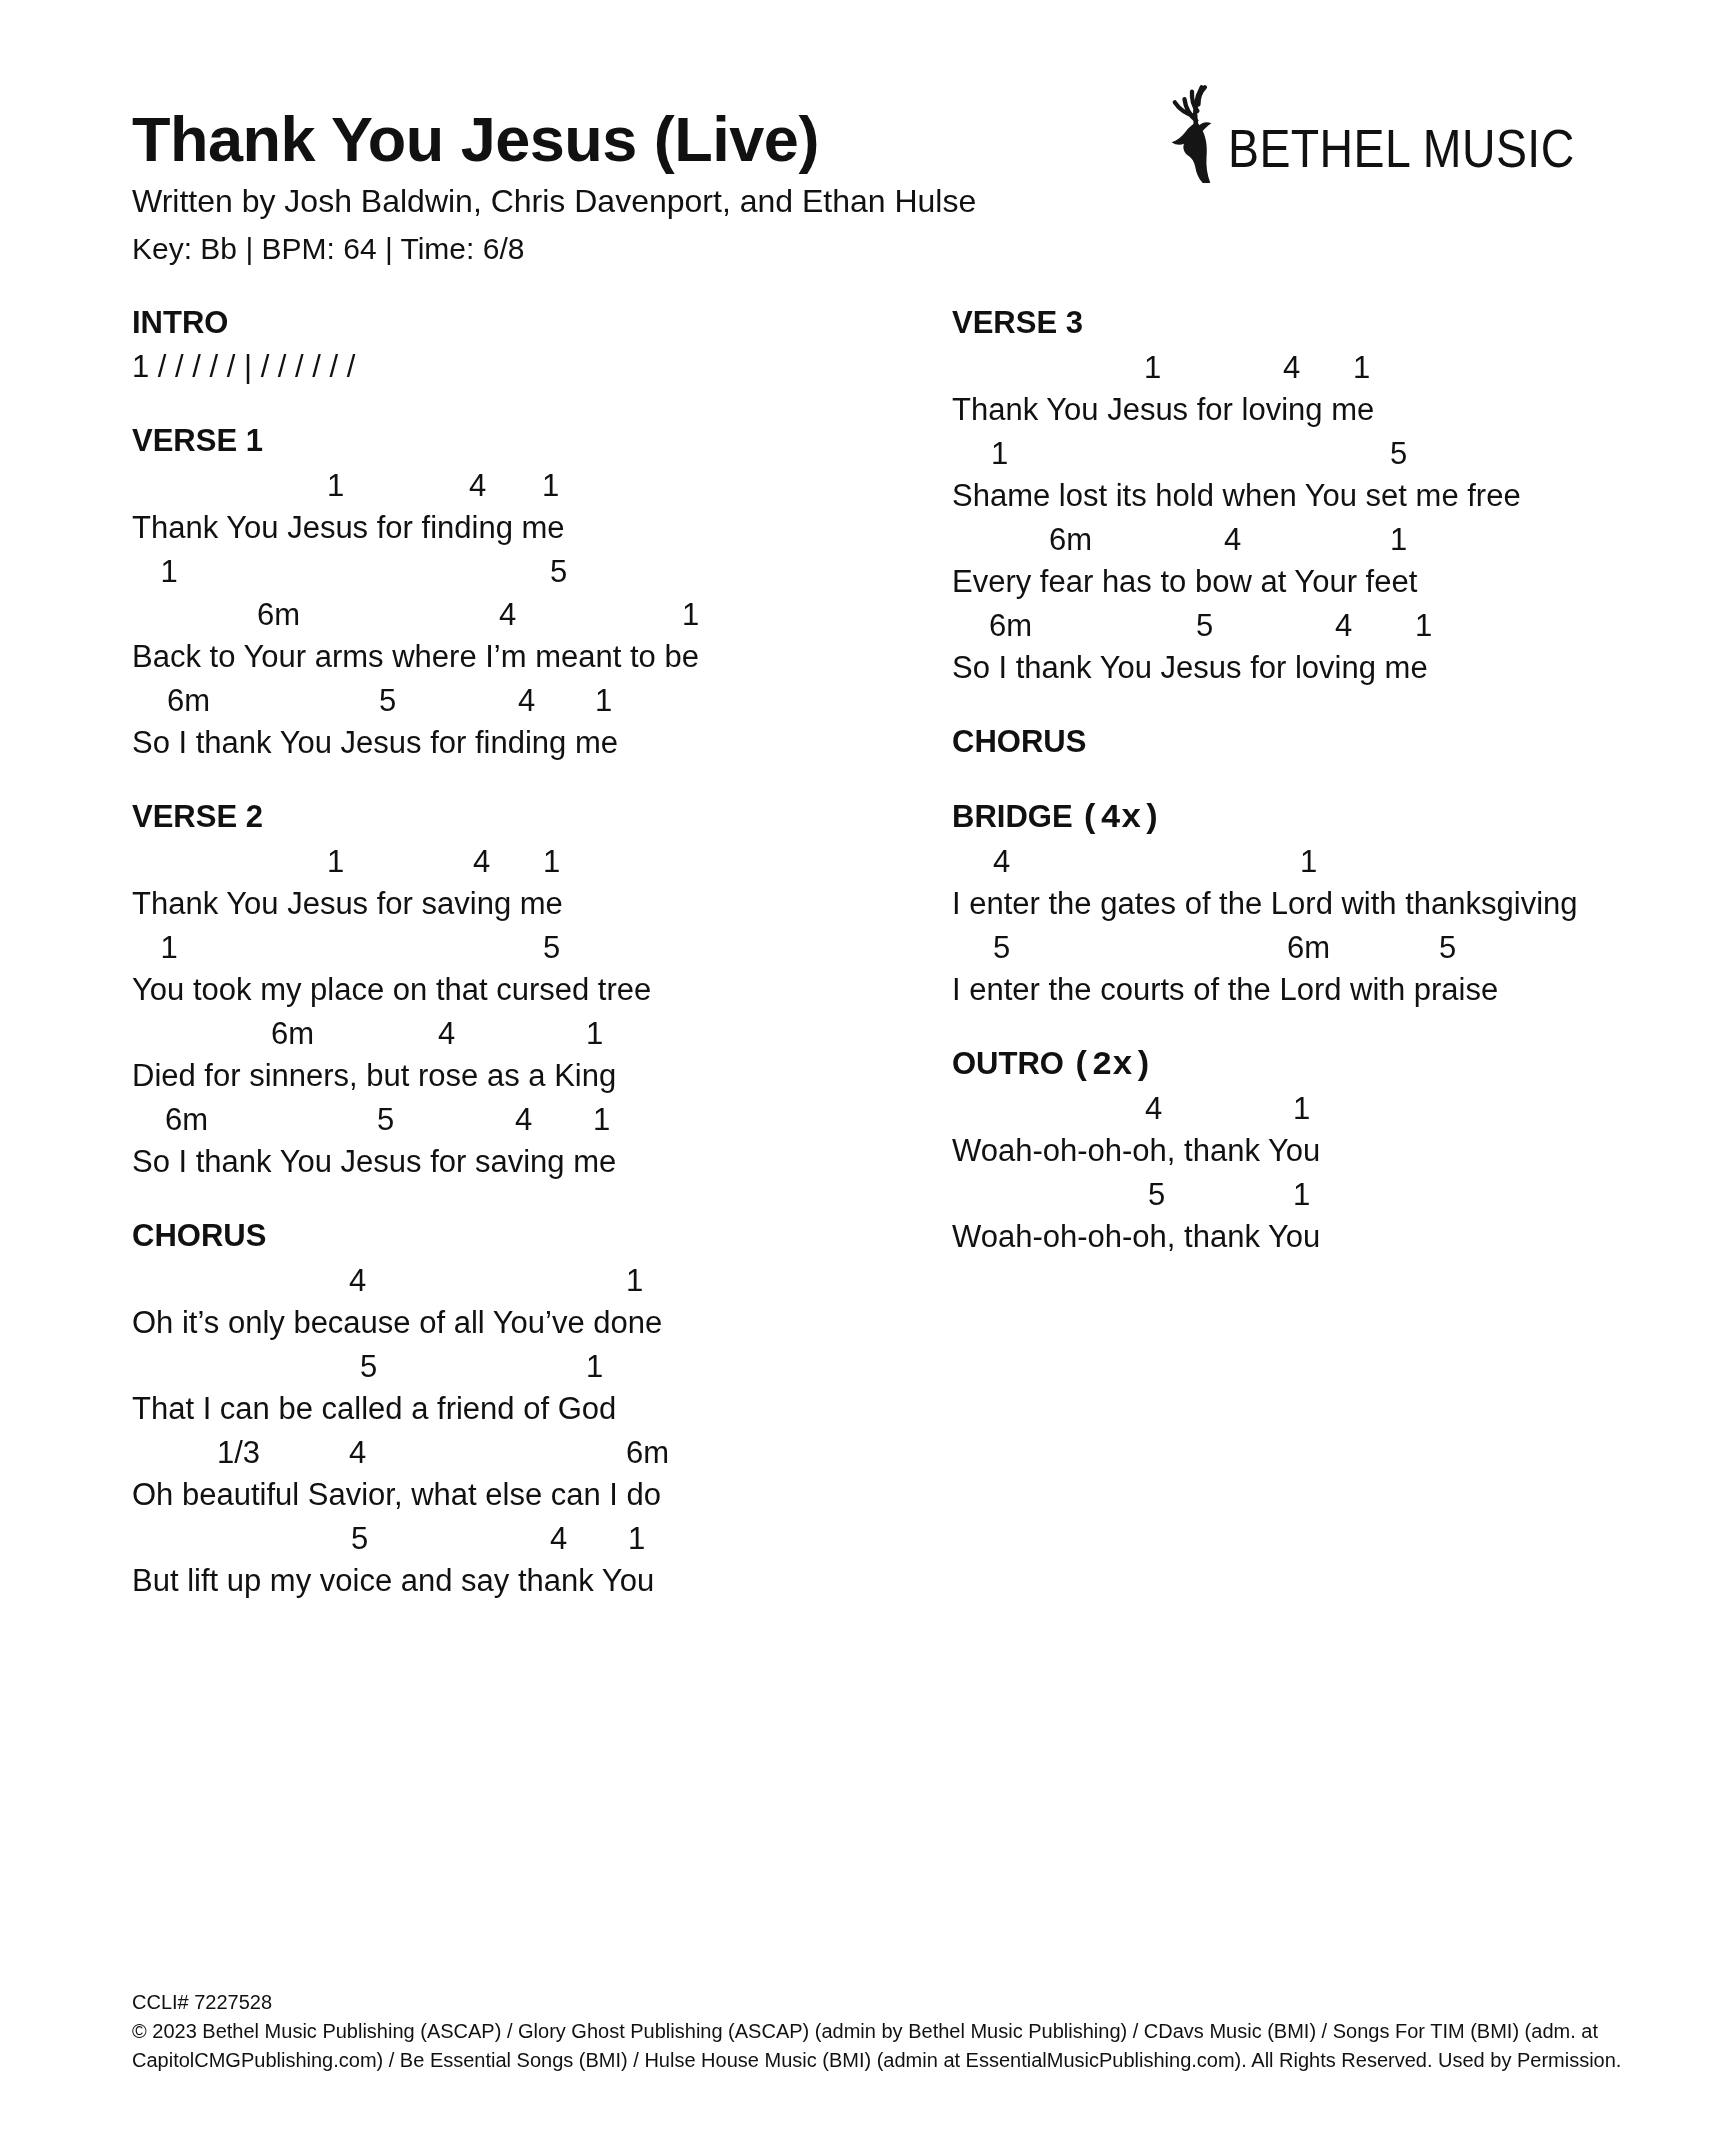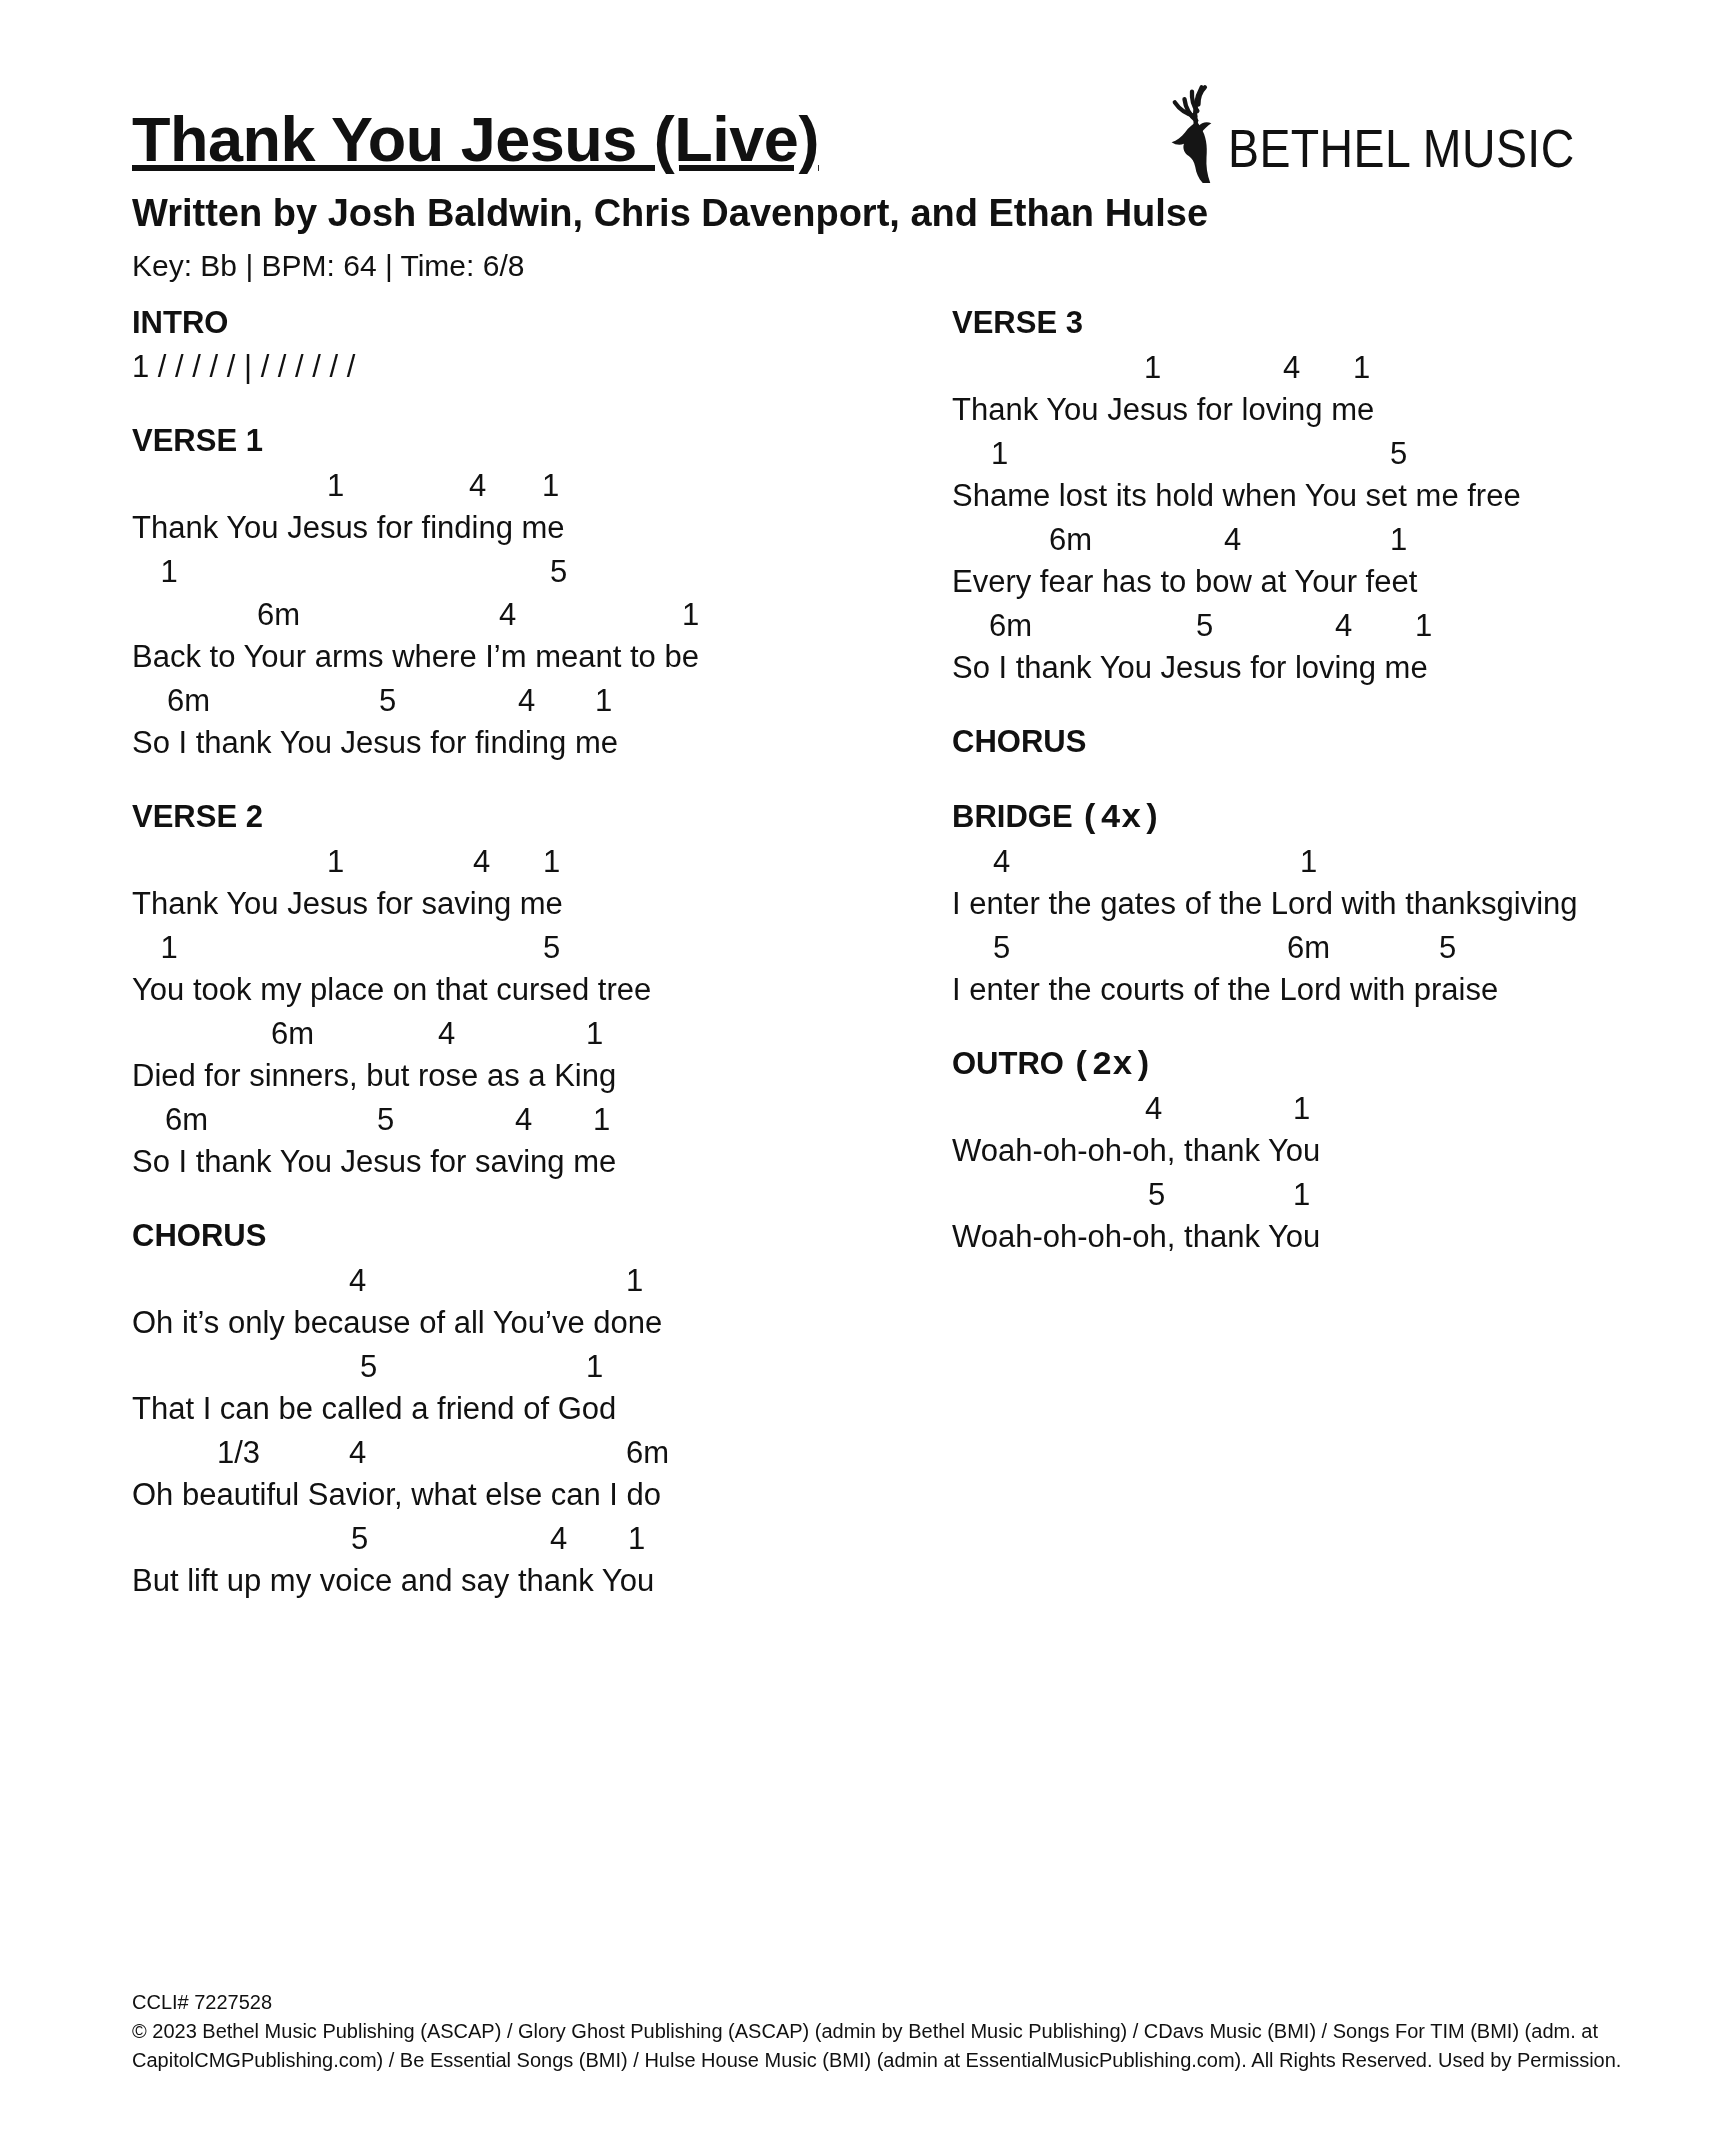--- a/index.html
+++ b/index.html
@@ -5,22 +5,22 @@
   html,body{margin:0;padding:0;background:#e8e8e8;}
   .page{
     position:relative;
     width:1711px;height:2151px;
     background:#ffffff;
     font-family:"Liberation Sans","DejaVu Sans",sans-serif;
     color:#111111;
     overflow:hidden;
   }
   .header-block{position:absolute;left:132px;top:106px;}
-  .title{font-size:63px;font-weight:bold;letter-spacing:-0.5px;line-height:1.05;margin:0;text-decoration:underline;}
-  .byline{font-size:38px;margin-top:19px;line-height:1.2;font-weight:bold;}
+  .title{font-size:63px;font-weight:bold;letter-spacing:-0.5px;line-height:1.05;margin:0;}
+  .byline{font-size:32px;margin-top:10px;line-height:1.2;}
   .meta{font-size:30px;margin-top:10.8px;line-height:1.2;}
 
   .logo{position:absolute;left:1166px;top:81px;width:484px;height:108px;}
   .logo-icon{position:absolute;left:0;top:2.2px;width:52px;height:100px;}
   .logo-text{
     position:absolute;left:62px;top:40px;
     font-size:54px;line-height:1;font-weight:400;
     letter-spacing:0.5px;white-space:nowrap;
     transform:scaleX(0.86);transform-origin:left top;
   }

